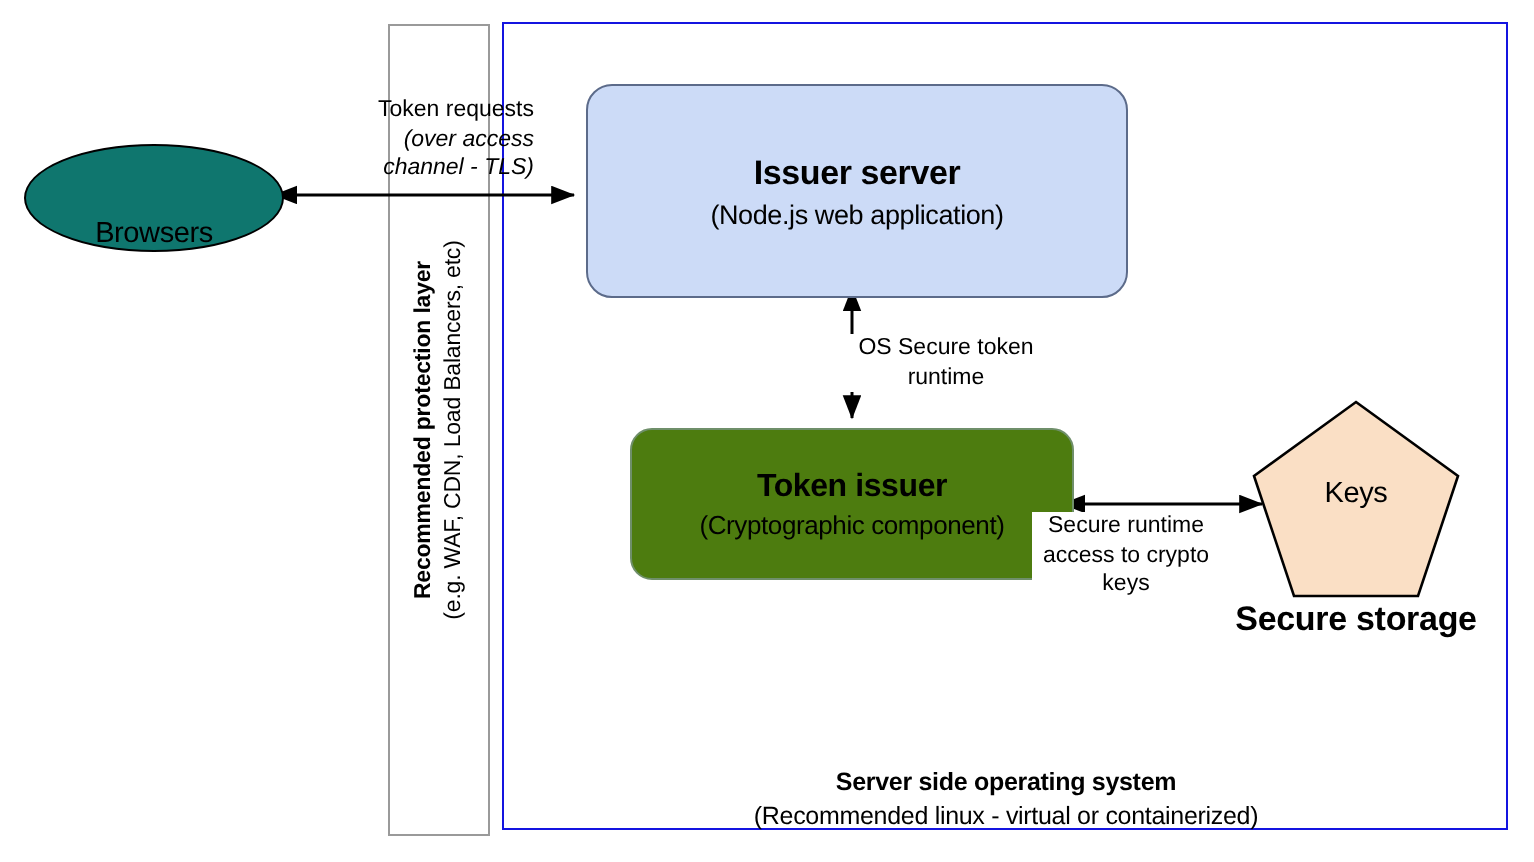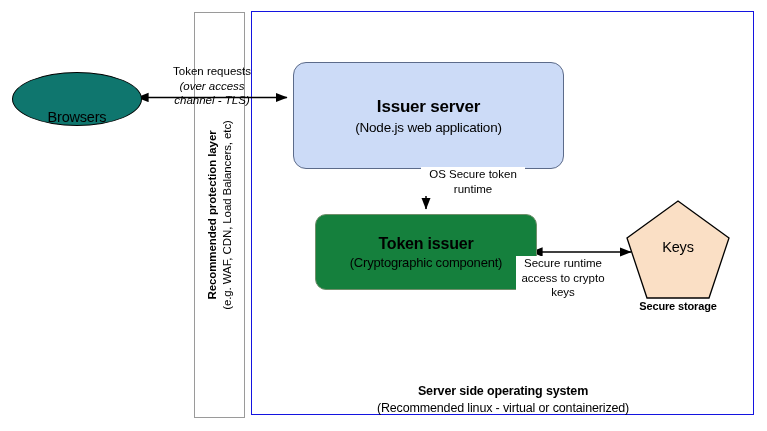--- a/index.html
+++ b/index.html
@@ -93,31 +93,30 @@
   }
 
   .issuer-server {
     left: 293px;
     top: 42px;
     width: 271px;
     height: 107px;
     background: #ccdbf7;
     border: 1.2px solid #5c6b8a;
     border-radius: 13px;
-    margin-top: 20px;
   }
   .issuer-server .n-title { font-size: 17px; margin-bottom: 3px; }
   .issuer-server .n-sub   { font-size: 13.5px; }
 
   .token-issuer {
     left: 315px;
     top: 214px;
     width: 222px;
     height: 76px;
-    background: #15803d;
+    background: #4d7c0f;
     border: 1.2px solid #6f8f6a;
     border-radius: 11px;
   }
   .token-issuer .n-title { font-size: 16px; margin-bottom: 2px; }
   .token-issuer .n-sub   { font-size: 13px; }
 
   .browsers-ellipse {
     position: absolute;
     left: 12px;
     top: 72px;
@@ -152,38 +151,39 @@
     text-align: center;
     font-size: 14.5px;
     letter-spacing: -0.2px;
   }
   .secure-storage-label {
     position: absolute;
     left: 608px;
     top: 300px;
     width: 140px;
     text-align: center;
-    font-size: 11px;
+    font-size: 17px;
     font-weight: bold;
     letter-spacing: -0.15px;
   }
 
   
   .edge-label {
     position: absolute;
     text-align: center;
     line-height: 1.28;
     background: #ffffff;
   }
   .token-req-label {
     left: 157px;
-    top: 64px;
+    top: 48px;
     width: 110px;
     font-size: 11.5px;
     background: transparent;
+    text-align: right;
   }
   .token-req-label .l1 { display: block; }
   .token-req-label .l2 { display: block; font-style: italic; }
   .token-req-label .l3 { display: block; font-style: italic; }
 
   .os-level-label {
     left: 421px;
     top: 167px;
     width: 104px;
     font-size: 11.5px;

